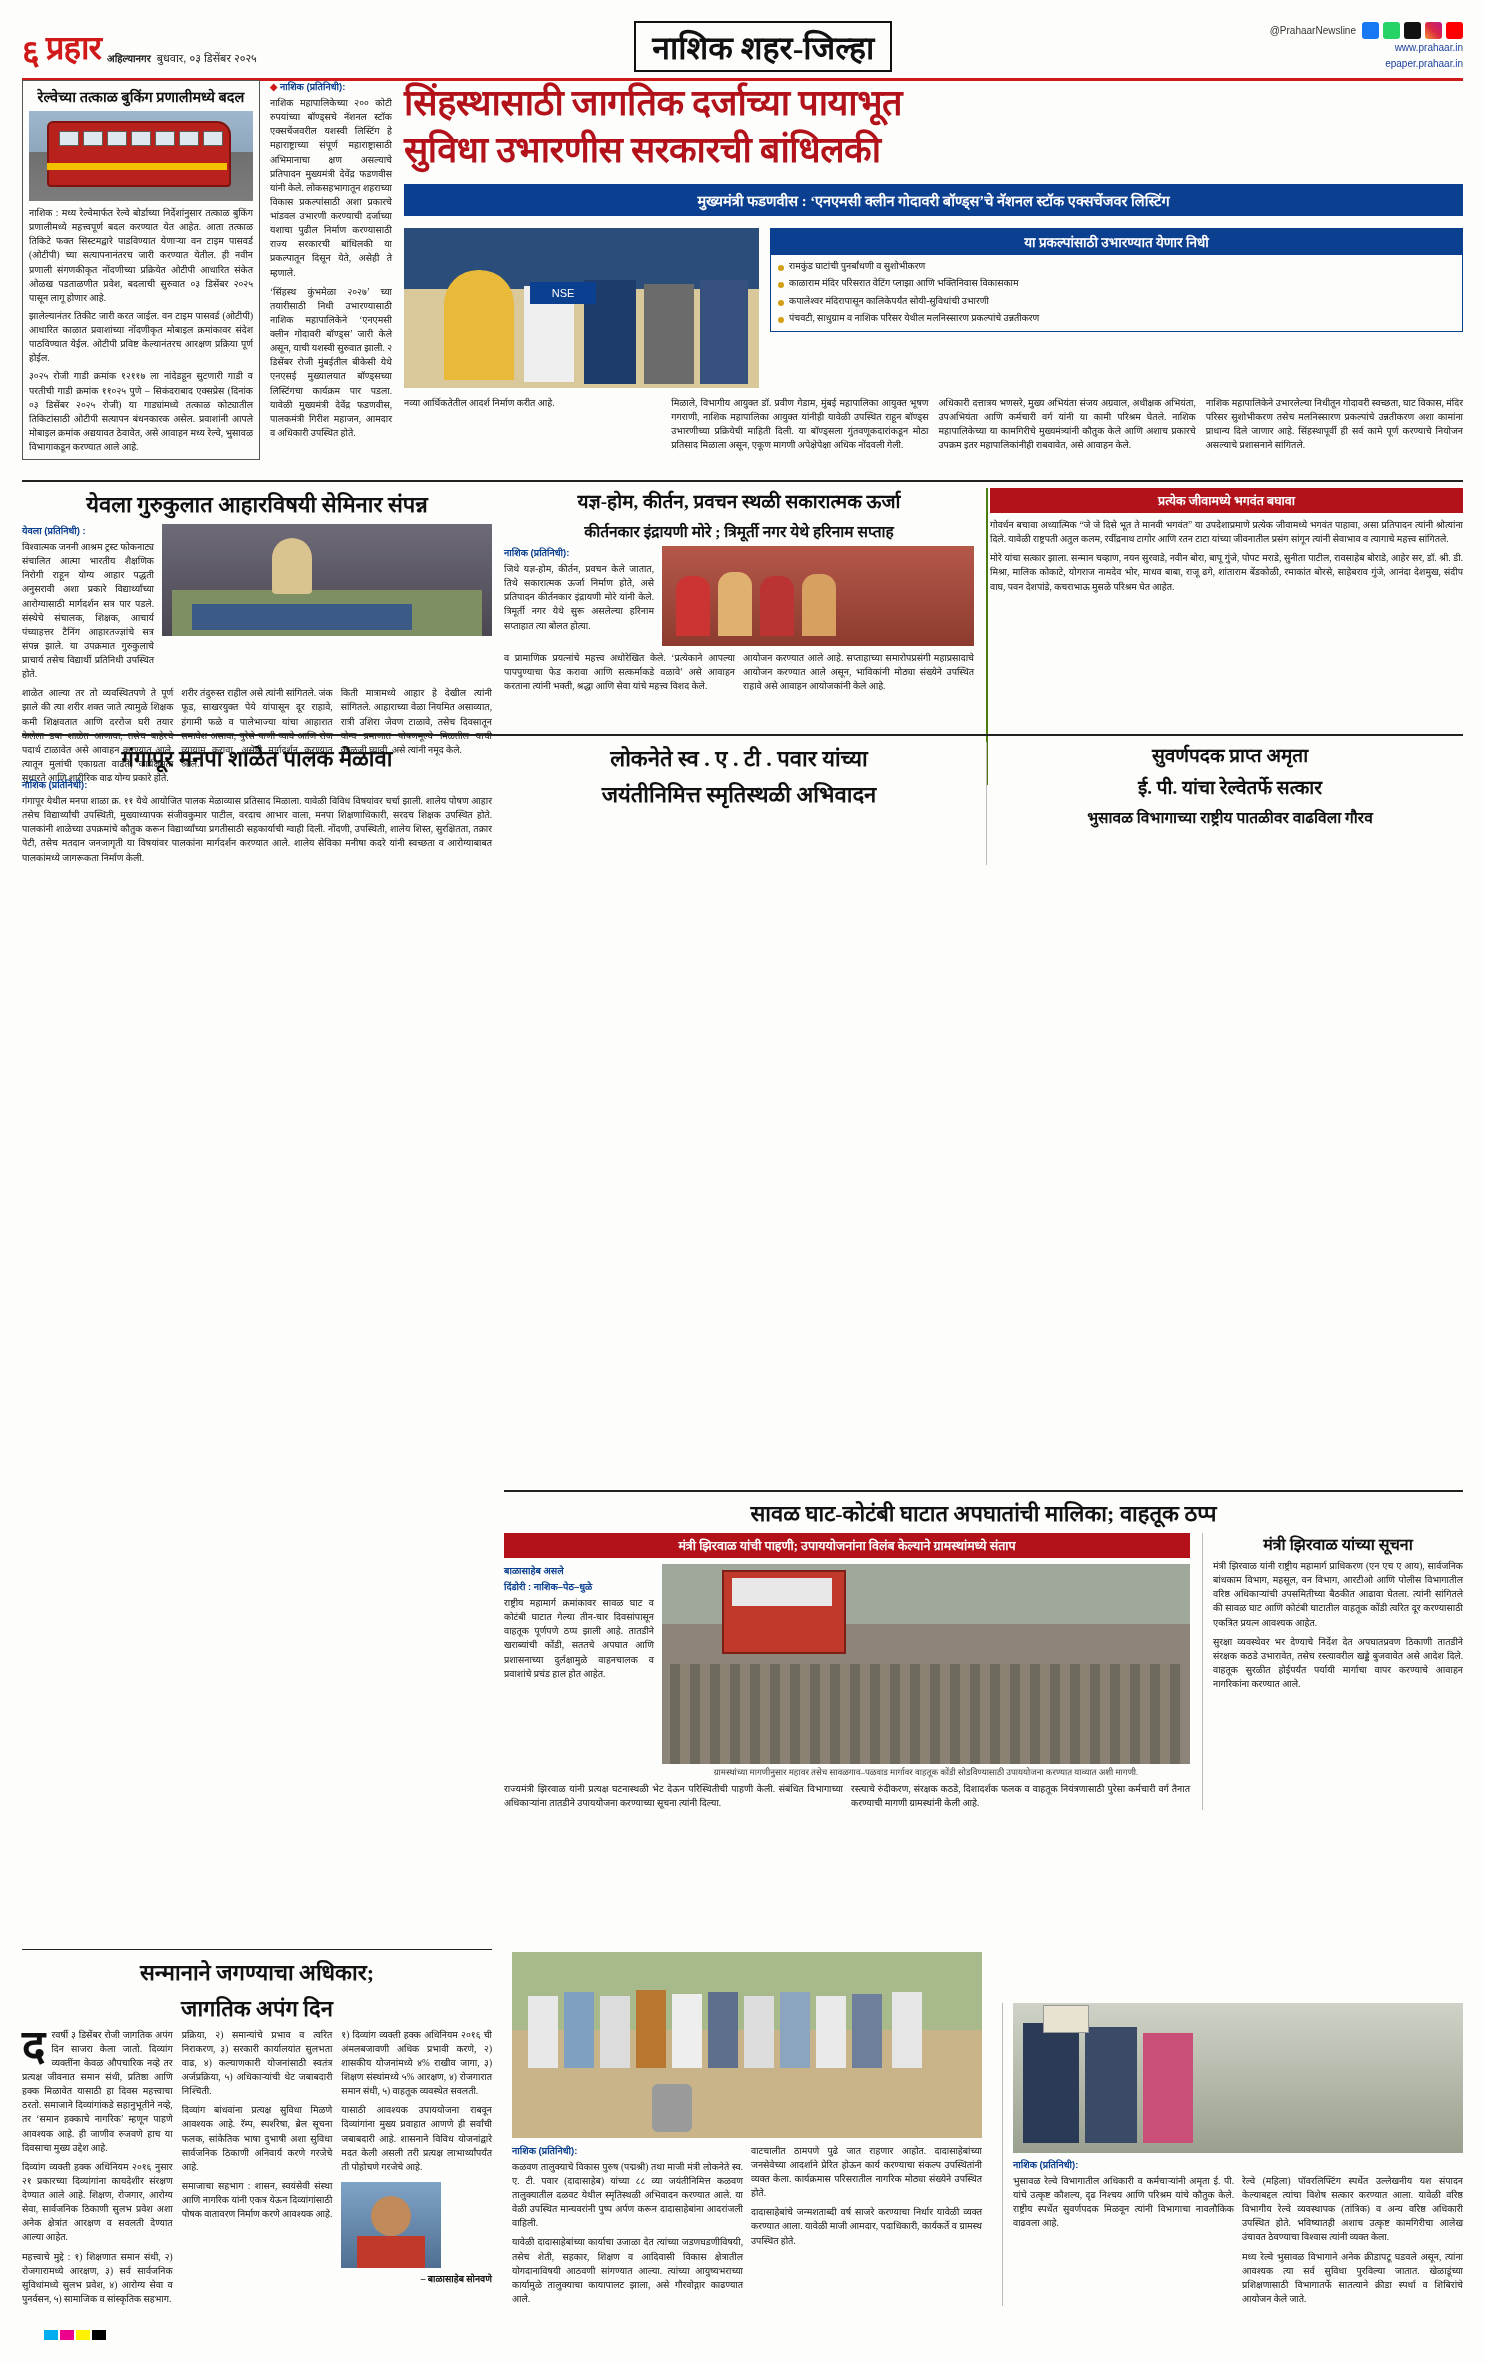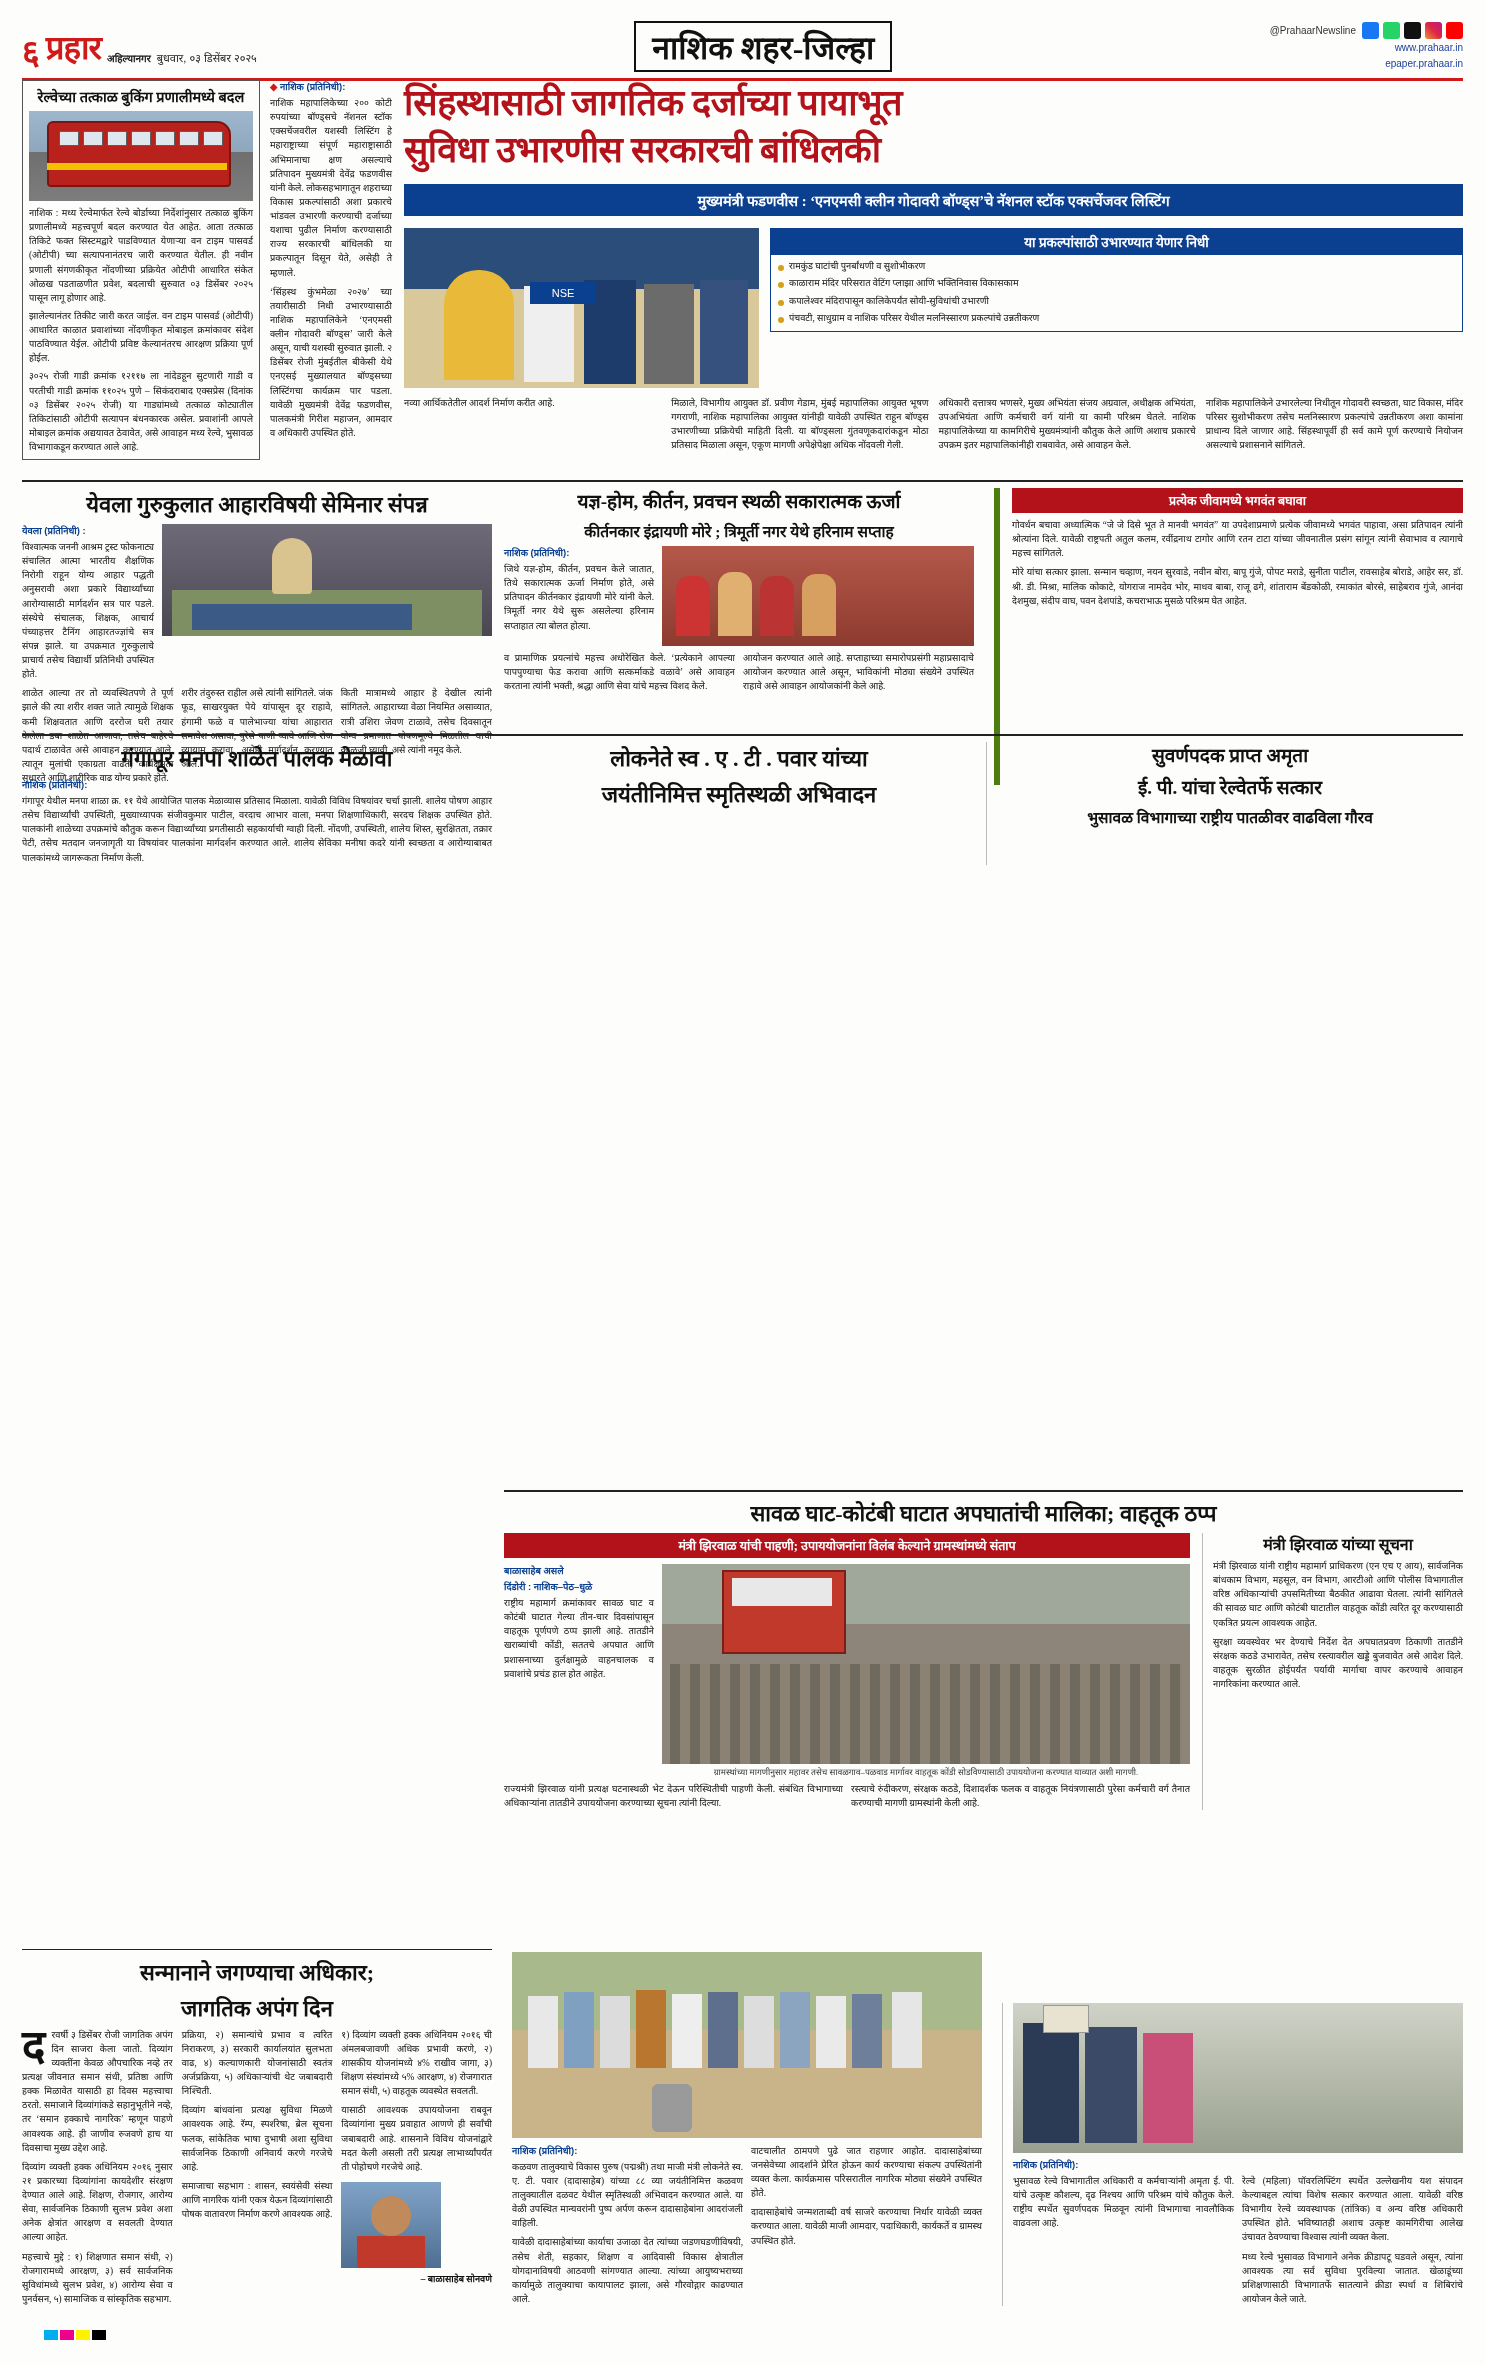--- a/index.html
+++ b/index.html
@@ -217,21 +217,21 @@
               <div style="position:absolute;left:140px;top:28px;width:34px;height:62px;background:#d8a060;border-radius:14px 14px 0 0;"></div>
             </div>
           </div>
         </div>
         <div style="display:flex;gap:8px;margin-top:5px;">
           <div style="flex:1;" class="col-text">व प्रामाणिक प्रयत्नांचे महत्त्व अधोरेखित केले. ‘प्रत्येकाने आपल्या पापपुण्याचा फेड करावा आणि सत्कर्माकडे वळावे’ असे आवाहन करताना त्यांनी भक्ती, श्रद्धा आणि सेवा यांचे महत्त्व विशद केले.</div>
           <div style="flex:1;" class="col-text">आयोजन करण्यात आले आहे. सप्ताहाच्या समारोपप्रसंगी महाप्रसादाचे आयोजन करण्यात आले असून, भाविकांनी मोठ्या संख्येने उपस्थित राहावे असे आवाहन आयोजकांनी केले आहे.</div>
         </div>
       </div>
 
-      <div style="flex:1;border-left:6px solid #4d7c0f;padding-left:12px;margin-left:8px;">
+      <div style="flex:1;border-left:2px solid #4d7c0f;padding-left:2px;">
         <div class="redband">प्रत्येक जीवामध्ये भगवंत बघावा</div>
         <div class="col-text" style="margin-top:5px">गोवर्धन बचावा अध्यात्मिक “जे जे दिसे भूत ते मानवी भगवंत” या उपदेशाप्रमाणे प्रत्येक जीवामध्ये भगवंत पाहावा, असा प्रतिपादन त्यांनी श्रोत्यांना दिले. यावेळी राष्ट्रपती अतुल कलम, रवींद्रनाथ टागोर आणि रतन टाटा यांच्या जीवनातील प्रसंग सांगून त्यांनी सेवाभाव व त्यागाचे महत्त्व सांगितले.</div>
         <div class="col-text" style="margin-top:5px">मोरे यांचा सत्कार झाला. सन्मान चव्हाण, नयन सुरवाडे, नवीन बोरा, बापू गुंजे, पोपट मराडे, सुनीता पाटील, रावसाहेब बोराडे, आहेर सर, डॉ. श्री. डी. मिश्रा, मालिक कोकाटे, योगराज नामदेव भोर, माधव बाबा, राजू ढगे, शांताराम बेंडकोळी, रमाकांत बोरसे, साहेबराव गुंजे, आनंदा देशमुख, संदीप वाघ, पवन देशपांडे, कचराभाऊ मुसळे परिश्रम घेत आहेत.</div>
       </div>
     </div>
   </div>
 
   <div class="z3">
     <div class="rule-thick"></div>
     <div style="display:flex;gap:12px;margin-top:6px;">

